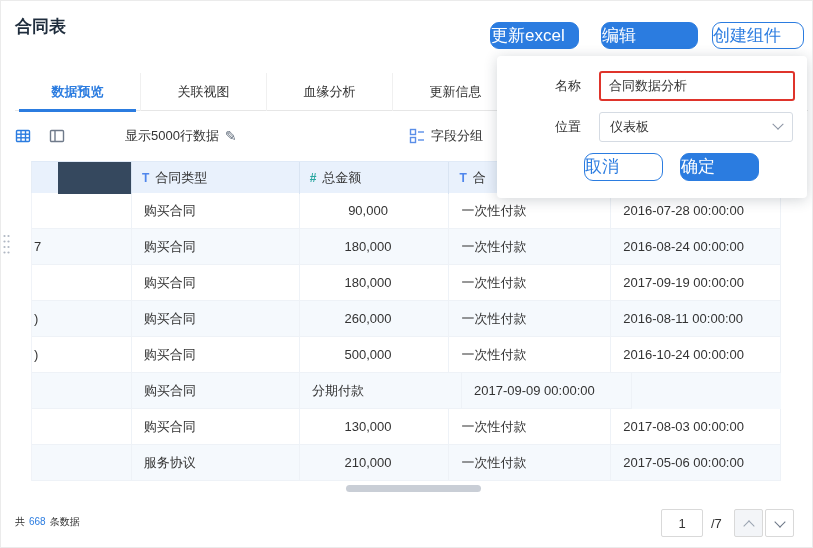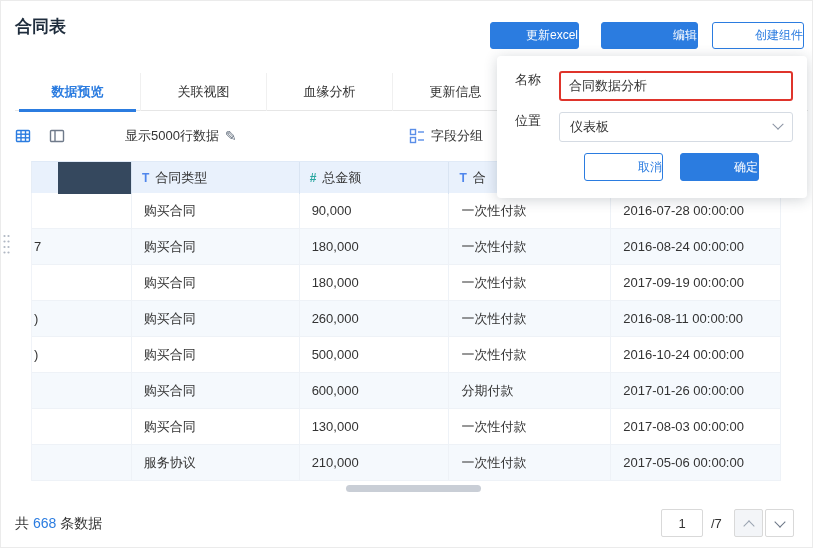--- a/index.html
+++ b/index.html
@@ -2,21 +2,21 @@
 <html><head>
 <meta charset="utf-8">
 <style>
   * { margin:0; padding:0; box-sizing:border-box; }
   html,body { background:#fff; }
   body { font-family:"Liberation Sans","DejaVu Sans",sans-serif; color:#333; }
   #app { position:relative; width:813px; height:548px; background:#fff; border:1px solid #ebebeb; overflow:hidden; }
 
   
   .page-title { position:absolute; left:14px; top:14px; font-size:17px; font-weight:bold; color:#1f2d3d; }
-  .btn { display:inline-block; text-align:right; font-size:12px; border-radius:3px; cursor:pointer; line-height:25px; }
+  .btn { display:inline-block; text-align:left; font-size:17px; border-radius:9px; cursor:pointer; line-height:25px; }
   .btn-primary { background:#2b7ce0; color:#fff; border:1px solid #2b7ce0; }
   .btn-outline { background:#fff; color:#2b7ce0; border:1px solid #2b7ce0; }
   #btn-update { position:absolute; left:489px; top:21px; width:89px; height:27px; }
   #btn-edit   { position:absolute; left:600px; top:21px; width:97px; height:27px; }
   #btn-create { position:absolute; left:711px; top:21px; width:92px; height:27px; }
 
   
   .tabbar { position:absolute; left:14px; right:4px; top:72px; height:38px; border-bottom:1px solid #e6e6e6; display:flex; }
   .tab { width:126px; height:38px; line-height:37px; text-align:center; font-size:13px; color:#333; cursor:pointer; position:relative; border-right:1px solid #f0f0f0; }
   .tab.active { color:#2b7ce0; font-weight:bold; }
@@ -36,42 +36,42 @@
   .thead { display:flex; height:32px; background:#e9f1fc; border-top:1px solid #e0eaf7; border-left:1px solid #e6edf6; }
   .th { position:relative; height:32px; line-height:31px; font-size:13px; color:#333; padding:0 10px; border-right:1px solid #d9e4f2; white-space:nowrap; overflow:hidden; }
   .dark-block { position:absolute; left:26px; right:0; top:0; bottom:0; background:#35485e; }
   .ticon { font-weight:bold; margin-right:6px; font-size:12px; }
   .ticon.txt { color:#4f86ec; }
   .ticon.num { color:#2aa7a0; }
   .tbody { border-left:1px solid #f0f3f8; }
   .tr { display:flex; height:36px; background:#fff; }
   .tr.alt { background:#f5f9fd; }
   .td { height:36px; line-height:35px; font-size:13px; color:#333; padding:0 12px; border-right:1px solid #eef2f7; border-bottom:1px solid #eef2f7; white-space:nowrap; overflow:hidden; }
-  .td.num { text-align:left; padding-right:24px; }
+  .td.num { text-align:center; padding-right:24px; }
   .td.left-cut { padding-left:2px; }
 
   
   .hscroll { position:absolute; left:345px; top:484px; width:135px; height:7px; border-radius:4px; background:#c9ced6; cursor:pointer; }
 
   
-  .total { position:absolute; left:14px; top:514px; font-size:14px; color:#333; }
+  .total { position:absolute; left:14px; top:514px; font-size:10px; color:#333; }
   .total .count { color:#2b7ce0; margin:0 4px; }
   .page-input { position:absolute; left:660px; top:508px; width:42px; height:28px; border:1px solid #d9d9d9; border-radius:2px; text-align:center; font-size:13px; color:#333; background:#fff; }
   .page-total { position:absolute; left:710px; top:515px; font-size:13px; color:#333; }
   .pg-btn { position:absolute; top:508px; width:29px; height:28px; border:1px solid #d9d9d9; border-radius:2px; background:#fff; cursor:pointer; }
   #pg-up { left:733px; background:#f3f5f8; }
   #pg-down { left:764px; }
   .chev { position:absolute; left:10px; width:8px; height:8px; border-right:1.5px solid #6b7686; border-bottom:1.5px solid #6b7686; }
   .chev.up { top:12px; transform:rotate(-135deg); border-color:#9aa3b0; }
   .chev.down { top:8px; transform:rotate(45deg); }
 
   
   .dialog { position:absolute; left:496px; top:55px; width:310px; height:142px; background:#fff; border-radius:4px;
             box-shadow:0 2px 14px rgba(31,45,61,.20); padding:15px 14px 12px 18px; z-index:20; }
-  .d-row { display:flex; align-items:flex-start; margin-bottom:11px; }
+  .d-row { display:flex; align-items:center; margin-bottom:11px;margin-left:40px; }
   .d-label { font-size:13px; color:#333; width:34px; margin-right:10px; flex:none; }
   .d-input { flex:1; height:30px; border:2px solid #df342b; border-radius:3px; padding:0 8px; font-size:13px; color:#333; outline:none; }
   .d-select { flex:1; height:30px; border:1px solid #d5dbe3; border-radius:3px; padding:0 10px; font-size:13px; color:#333;
               display:flex; align-items:center; justify-content:space-between; cursor:pointer; background:#fff; }
   .sel-chev { width:8px; height:8px; border-right:1.5px solid #8a93a3; border-bottom:1.5px solid #8a93a3; transform:rotate(45deg) translate(-2px,-2px); }
   .d-actions { display:flex; justify-content:flex-end; padding-right:34px; margin-top:5px; }
   .d-actions .btn { width:79px; height:28px; line-height:26px; }
   .d-actions .btn + .btn { margin-left:17px; }
 
   
@@ -169,23 +169,22 @@
         <div class="tr">
           <div class="td left-cut" style="width: 100px;">)</div>
           <div class="td" style="width: 168px;">购买合同</div>
           <div class="td num" style="width: 150px;">500,000</div>
           <div class="td" style="width: 162px;">一次性付款</div>
           <div class="td" style="width: 170px;">2016-10-24 00:00:00</div>
         </div>
         <div class="tr alt">
           <div class="td left-cut" style="width: 100px;"></div>
           <div class="td" style="width: 168px;">购买合同</div>
-          <div class="td num" style="width: 150px;">600,000</div>
           <div class="td" style="width: 162px;">分期付款</div>
-          <div class="td" style="width: 170px;">2017-01-26 00:00:00</div>
+          <div class="td" style="width: 170px;">2017-09-09 00:00:00</div>
         </div>
         <div class="tr">
           <div class="td left-cut" style="width: 100px;"></div>
           <div class="td" style="width: 168px;">购买合同</div>
           <div class="td num" style="width: 150px;">130,000</div>
           <div class="td" style="width: 162px;">一次性付款</div>
           <div class="td" style="width: 170px;">2017-08-03 00:00:00</div>
         </div>
         <div class="tr alt">
           <div class="td left-cut" style="width: 100px;"></div>

